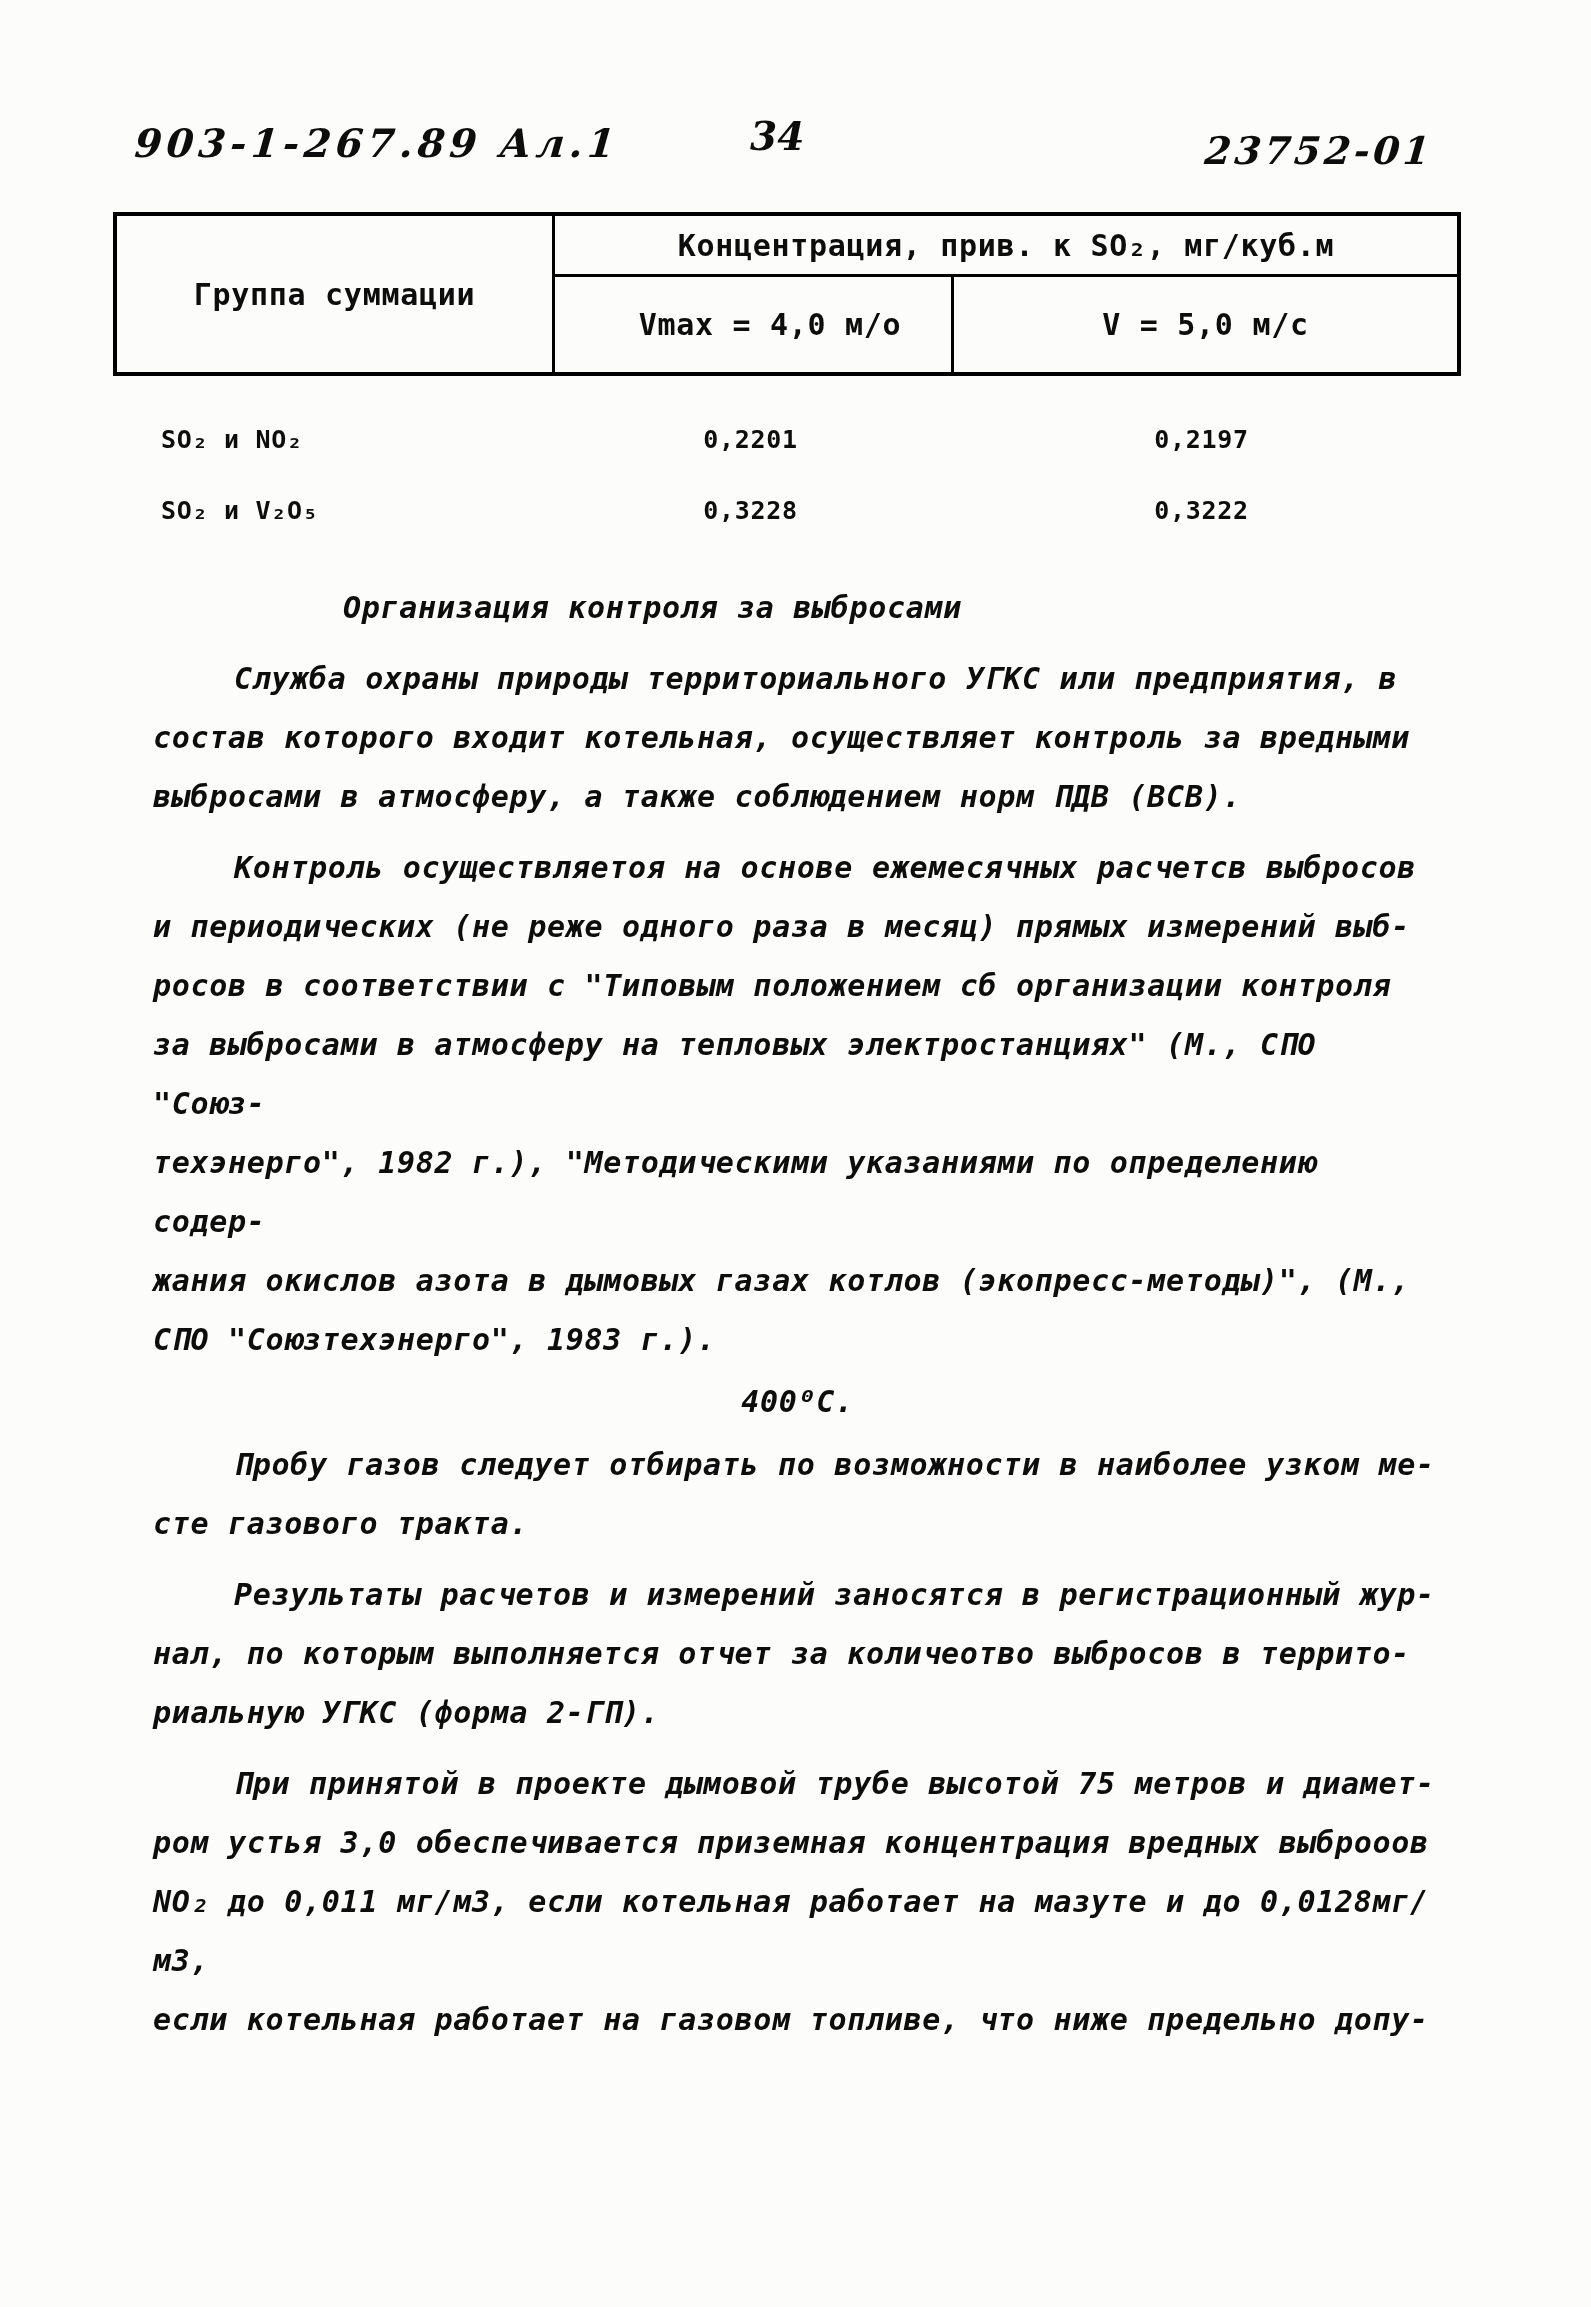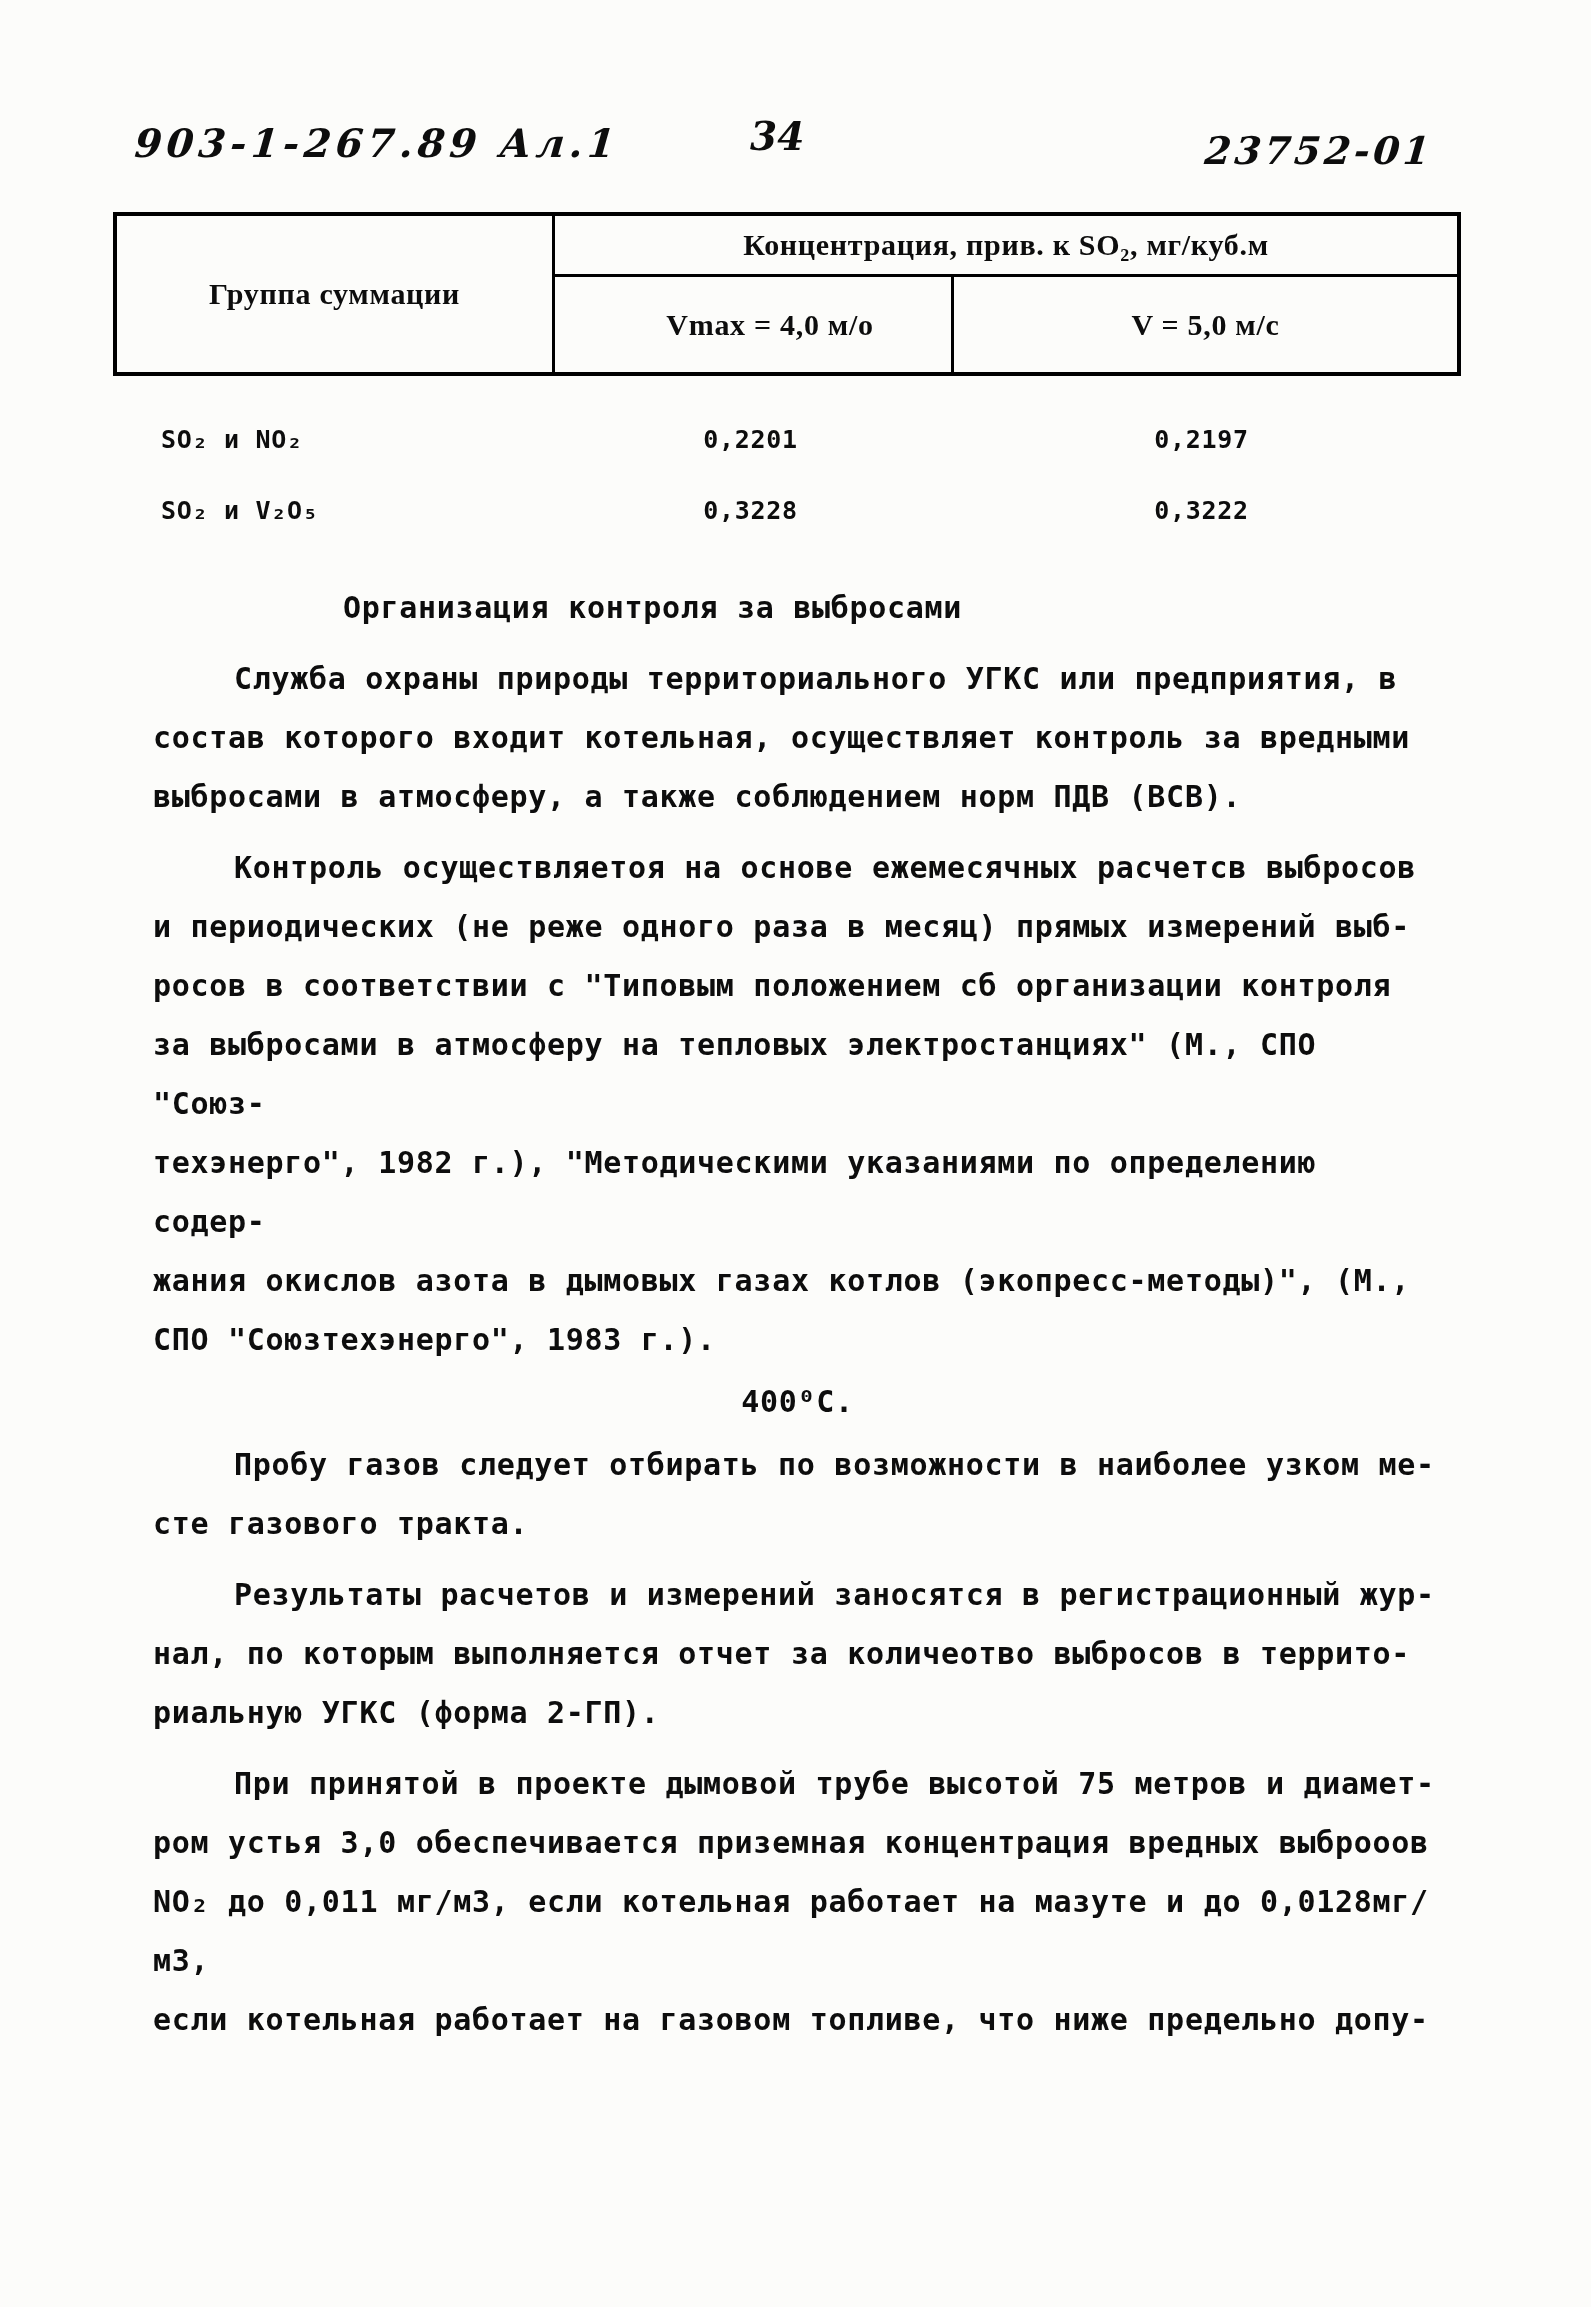--- a/index.html
+++ b/index.html
@@ -31,36 +31,36 @@
   
   .sum-table {
     position:absolute; left:113px; top:212px;
     width:1340px; height:156px;
     border:4px solid #000;
     display:grid;
     grid-template-columns:438px 399px 1fr;
     grid-template-rows:61px 1fr;
     font-size:30px; letter-spacing:0.7px;
   }
-  .sum-table .cell { display:flex; align-items:center; justify-content:center; text-align:center;font-family:Liberation Serif, serif; }
+  .sum-table .cell { display:flex; align-items:center; justify-content:center; text-align:center; }
   .cell-group   { grid-column:1; grid-row:1 / 3; border-right:3.4px solid #000; }
   .cell-conc    { grid-column:2 / 4; grid-row:1; border-bottom:3.4px solid #000; }
   .cell-sub1    { grid-column:2; grid-row:2; border-right:3.4px solid #000;padding-left:34px; }
   .cell-sub2    { grid-column:3; grid-row:2; }
 
   
   .data-rows { position:absolute; left:113px; top:404px; width:1340px; font-size:25px; letter-spacing:0.7px; }
   .drow { display:grid; grid-template-columns:438px 399px 1fr; height:71px; align-items:center; }
   .drow .g { padding-left:48px; }
   .drow .v { text-align:center; }
 
   
   .body-text {
     position:absolute; left:141px; top:578px; width:1313px;
-    font-size:30px; line-height:59px; letter-spacing:0.7px;
+    font-size:30px; line-height:59px; letter-spacing:0.7px;font-style:italic;
   }
   .section-heading { margin:0 0 0 202px; }
   .body-text p { margin:12px; text-indent:81px; white-space:pre-line; }
   .body-text p.tight { line-height:42px; text-indent:0;text-align:center; }
 </style>
 </head>
 <body>
 
 <div class="page">
 

